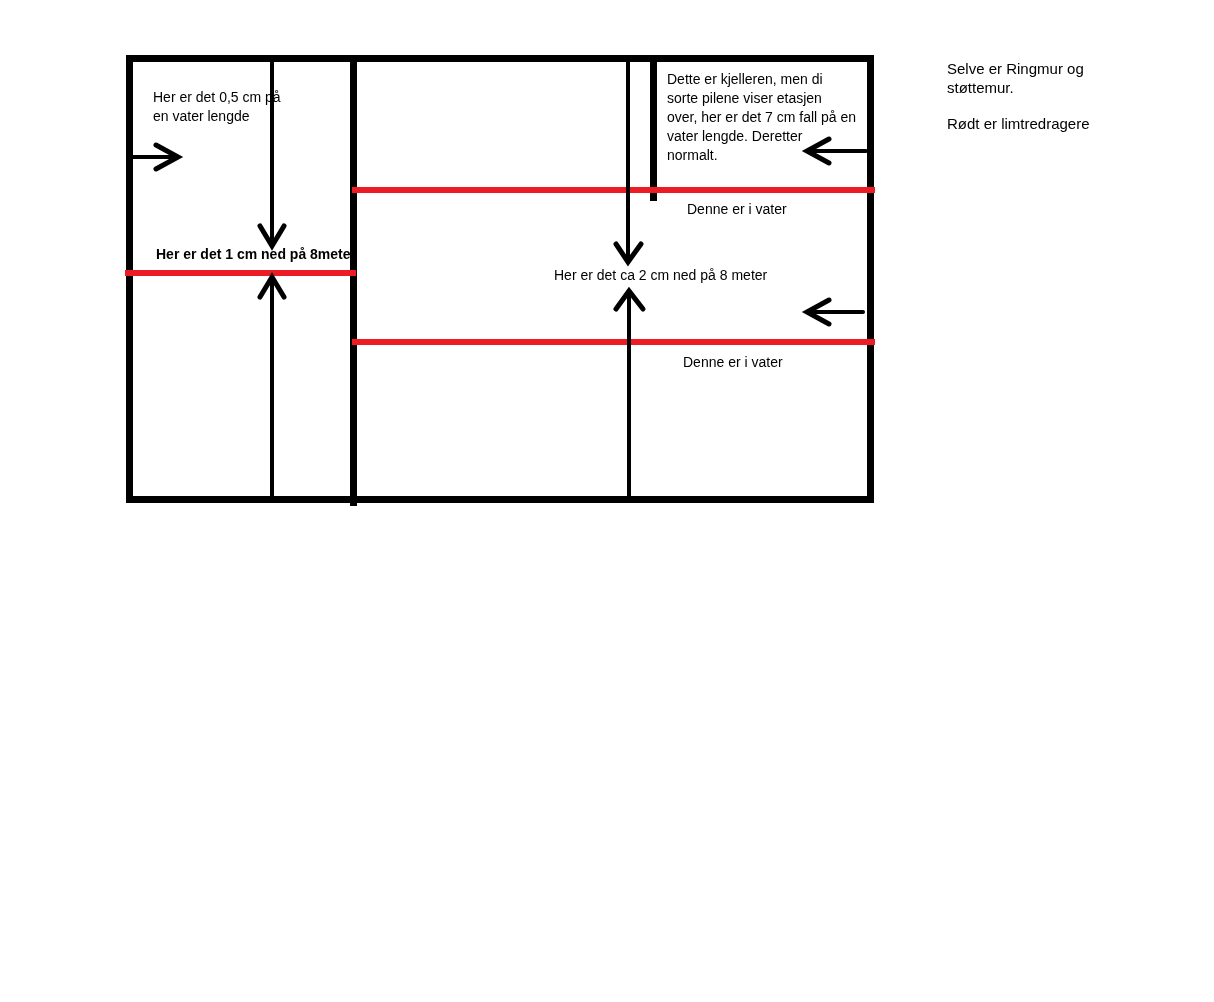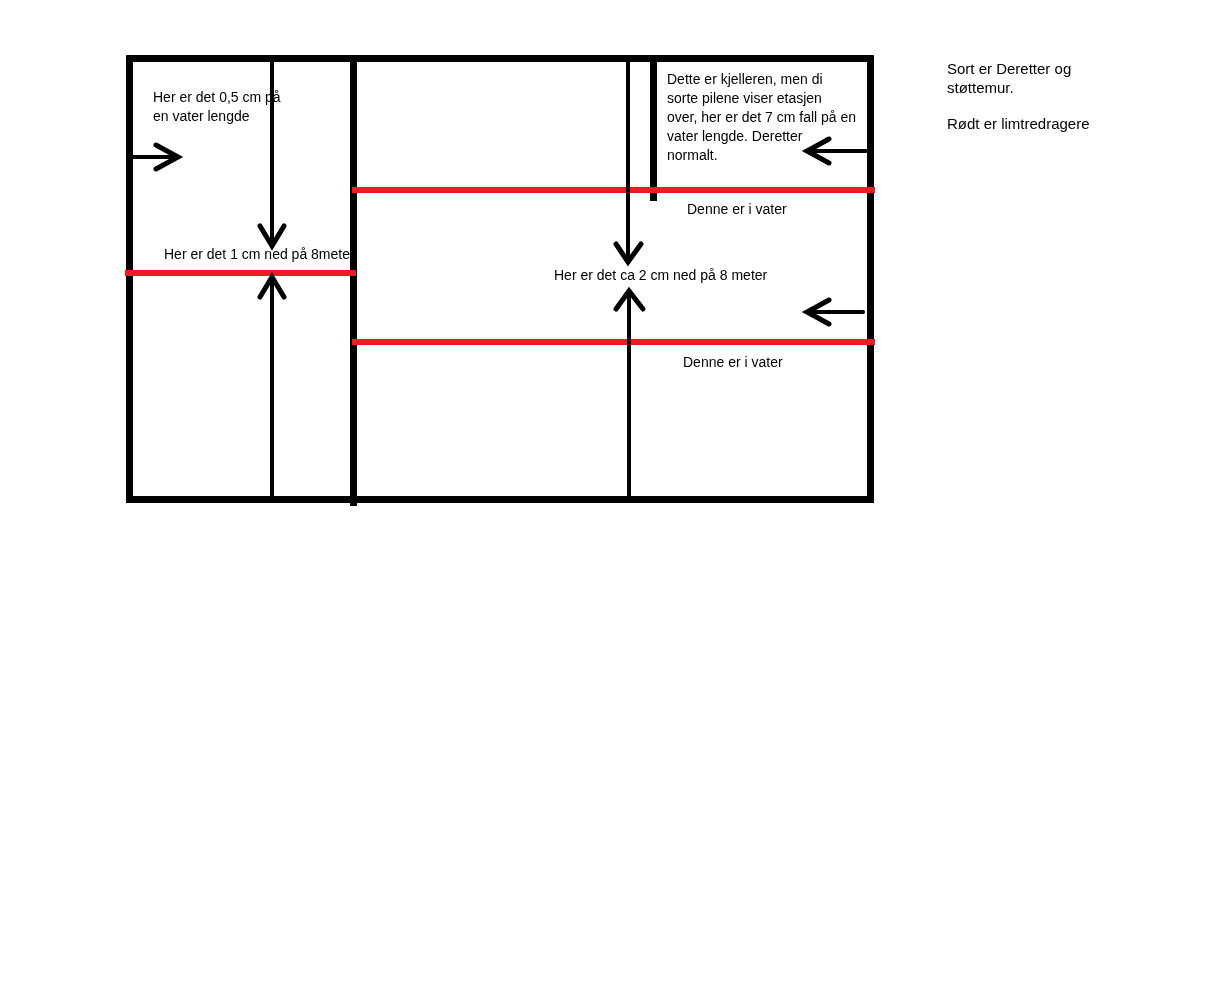--- a/index.html
+++ b/index.html
@@ -112,33 +112,33 @@
   </svg>
 
   <svg class="abs" style="left:802px; top:298px;" width="64" height="30" viewBox="0 0 64 30">
     <line class="stroke" x1="7" y1="14" x2="61" y2="14" stroke-width="4"></line>
     <polyline class="stroke" points="27,2 5,14 27,26" stroke-width="5"></polyline>
   </svg>
 
   <div class="abs note" style="left:153px; top:88px;">Her er det 0,5 cm på
 en vater lengde</div>
 
-  <div class="abs note" style="left:164px; top:245px;">Her er det 1 cm ned på 8meter</div>
+  <div class="abs note" style="left:156px; top:245px;font-weight:bold;">Her er det 1 cm ned på 8meter</div>
 
   <div class="abs note" style="left:667px; top:70px; width:200px;">Dette er kjelleren, men di
 sorte pilene viser etasjen
 over, her er det 7 cm fall på en
 vater lengde. Deretter
 normalt.</div>
 
   <div class="abs note note-red" style="left:687px; top:200px;">Denne er i vater</div>
 
   <div class="abs note" style="left:510px; top:266px;margin-left:44px;">Her er det ca 2 cm ned på 8 meter</div>
 
   <div class="abs note note-red" style="left:683px; top:353px;">Denne er i vater</div>
 
-  <div class="abs legend-note" style="left:947px; top:59px;">Sort er Deretter og
+  <div class="abs legend-note" style="left:947px; top:59px;">Selve er Ringmur og
 støttemur.</div>
 
   <div class="abs legend-note note-red" style="left:947px; top:114px;">Rødt er limtredragere</div>
 
 
 </div>
 
 </body></html>

